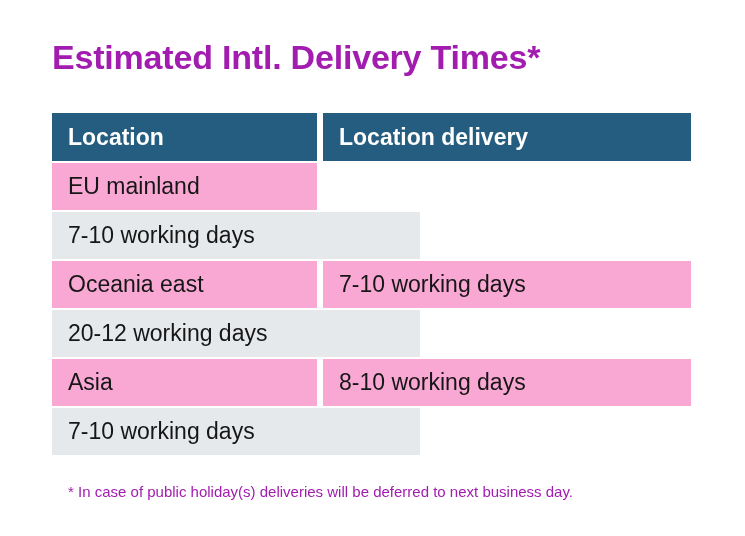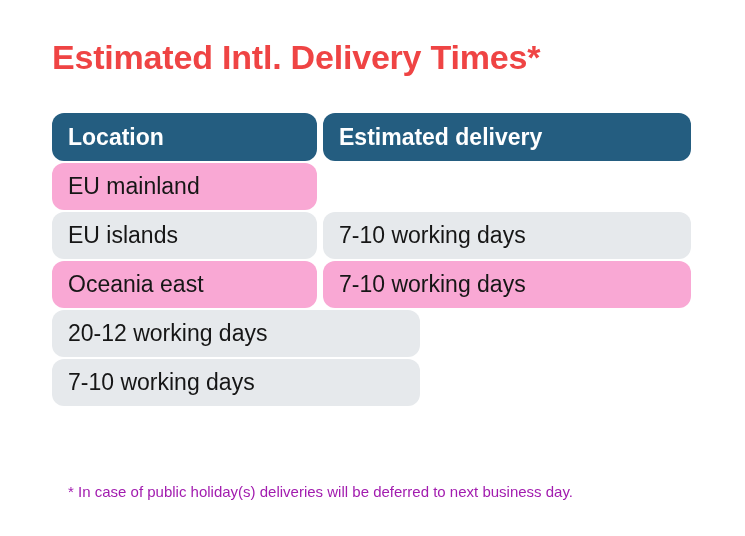--- a/index.html
+++ b/index.html
@@ -22,21 +22,21 @@
     box-sizing: border-box;
   }
 
   .page-title {
     position: absolute;
     left: 52px;
     top: 36px;
     font-size: 34px;
     font-weight: bold;
     letter-spacing: -0.2px;
-    color: #ef4444;
+    color: #a21caf;
     white-space: nowrap;
     line-height: 42px;
   }
 
   .table {
     position: absolute;
     left: 52px;
     top: 113px;
     width: 639px;
   }
@@ -50,21 +50,20 @@
   .cell {
     box-sizing: border-box;
     display: flex;
     align-items: center;
     height: 47px;
     font-size: 23px;
     color: #161616;
     padding-left: 16px;
     overflow: hidden;
     white-space: nowrap;
-    border-radius: 12px;
   }
 
   .col-location {
     width: 265px;
     margin-right: 6px;
   }
 
   .col-delivery {
     width: 368px;
   }
@@ -99,41 +98,44 @@
 <body>
 
 <div class="page">
 
   <div class="page-title">Estimated Intl. Delivery Times*</div>
 
   <div class="table">
 
     <div class="row header-row">
       <div class="cell col-location">Location</div>
-      <div class="cell col-delivery">Estimated delivery</div>
+      <div class="cell col-delivery">Location delivery</div>
     </div>
 
     <div class="row row-dark">
       <div class="cell col-location">EU mainland</div>
     </div>
 
     <div class="row row-light">
-      <div class="cell col-location">EU islands</div>
       <div class="cell col-delivery">7-10 working days</div>
     </div>
 
     <div class="row row-dark">
       <div class="cell col-location">Oceania east</div>
       <div class="cell col-delivery">7-10 working days</div>
     </div>
 
     <div class="row row-light">
       <div class="cell col-delivery">20-12 working days</div>
     </div>
 
+    <div class="row row-dark">
+      <div class="cell col-location">Asia</div>
+      <div class="cell col-delivery">8-10 working days</div>
+    </div>
 
     <div class="row row-light">
       <div class="cell col-delivery">7-10 working days</div>
     </div>
 
   </div>
 
   <div class="footnote">* In case of public holiday(s) deliveries will be deferred to next business day.</div>
 
 </div>

